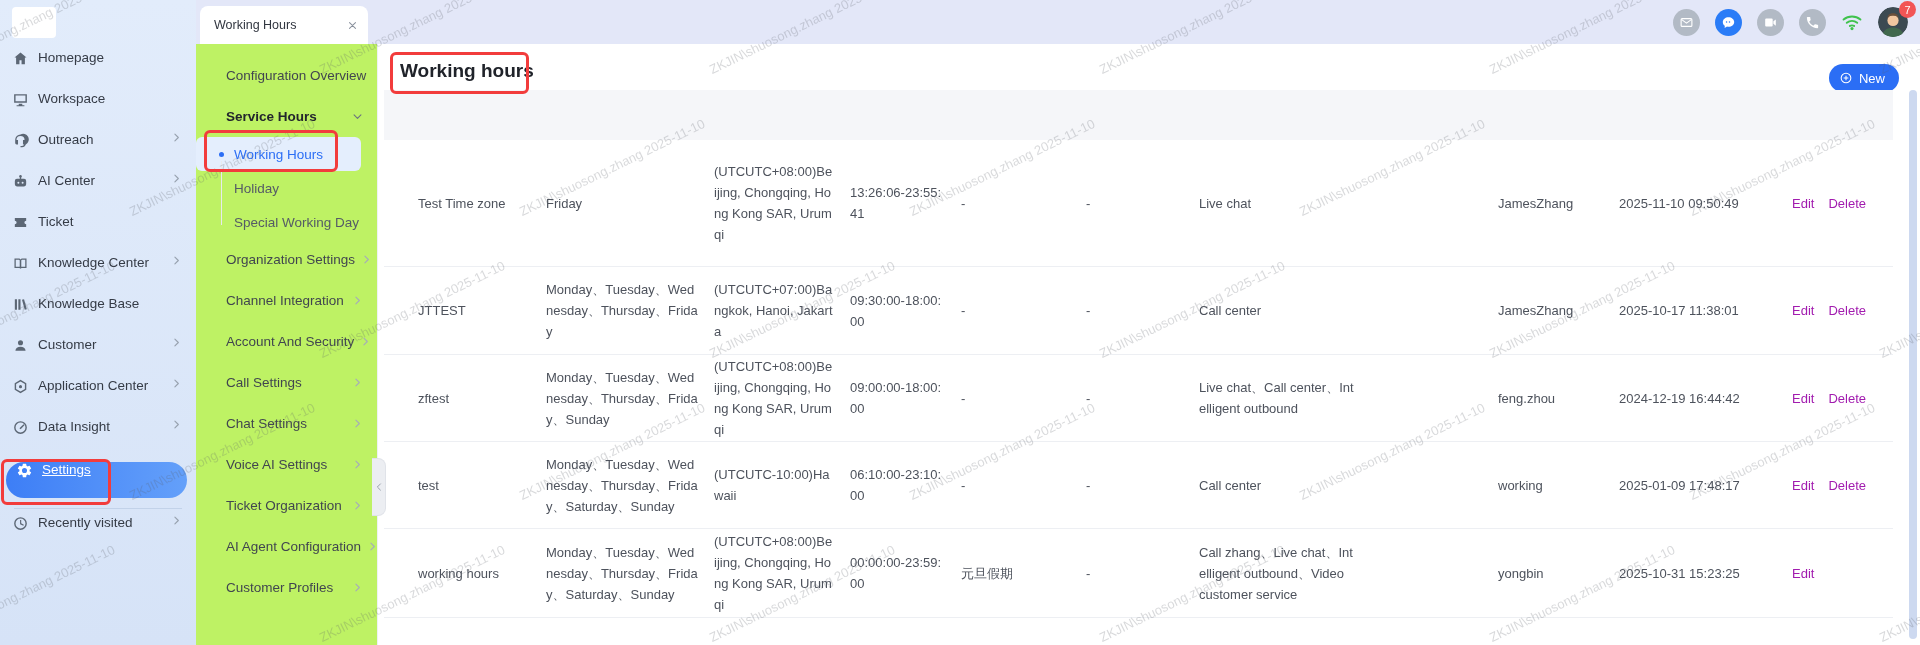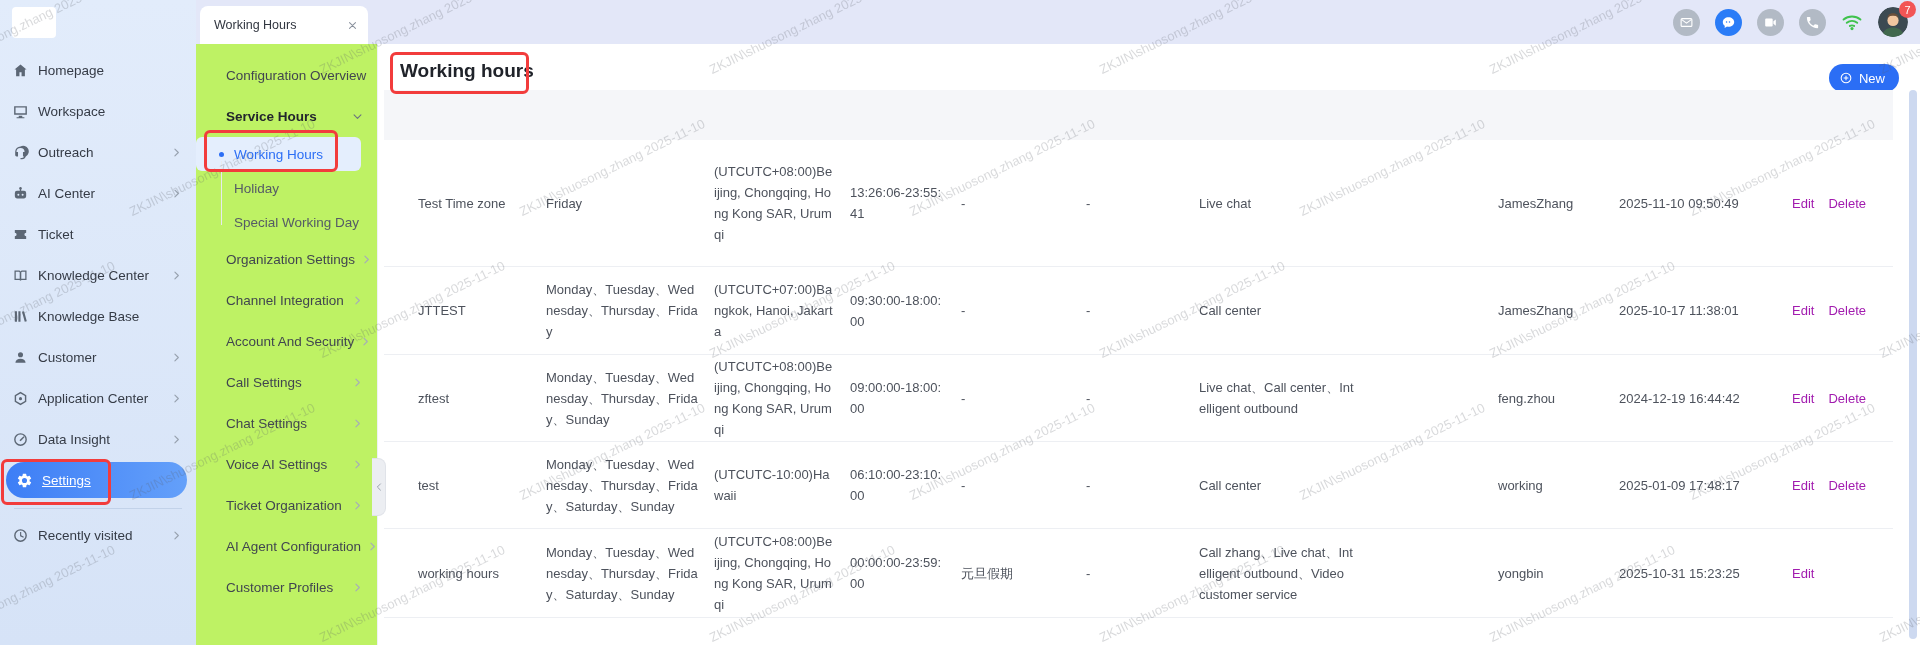--- a/index.html
+++ b/index.html
@@ -4,21 +4,21 @@
 <style>
   * { box-sizing: border-box; margin: 0; padding: 0; }
   html,body { width:1920px; height:645px; overflow:hidden; }
   body { font-family:"Liberation Sans", sans-serif; background:#fff; position:relative; }
 
   
   .left-sidebar { position:absolute; left:0; top:0; width:196px; height:645px;
     background:linear-gradient(180deg,#e2ecfb 0%,#d6e3f7 100%); z-index:5; }
   .logo { position:absolute; left:12px; top:7px; width:44px; height:31px; background:#fff; border-radius:4px; }
   .nav { position:absolute; top:50px; left:0; right:0; }
-  .nav-item { height:41px; display:flex; align-items:center; padding:0 14px 0 12px; gap:9px;
+  .nav-item { height:41px; display:flex; align-items:flex-start; padding:0 14px 0 12px; gap:9px;
     color:#353b46; font-size:13.5px; cursor:pointer; }
   .nav-item svg.ni { width:17px; height:17px; color:#5c6775; flex:none; }
   .nav-item .lbl { flex:1; white-space:nowrap; }
   .nav-item svg.chev { display:none; width:11px; height:11px; color:#97a1ae; flex:none; }
   .nav-item.chevron svg.chev { display:block; }
   .nav-item.active { height:36px; margin:2px 9px 3px 6px; padding:0 8px 0 10px; border-radius:18px;
     background:linear-gradient(90deg,#3d7ef6,#64a0fa); color:#fff;text-decoration:underline; }
   .nav-item.active svg.ni { color:#fff; }
   .nav-divider { height:1px; background:#c2d2e9; margin:10px 14px 6px 14px; }
 

